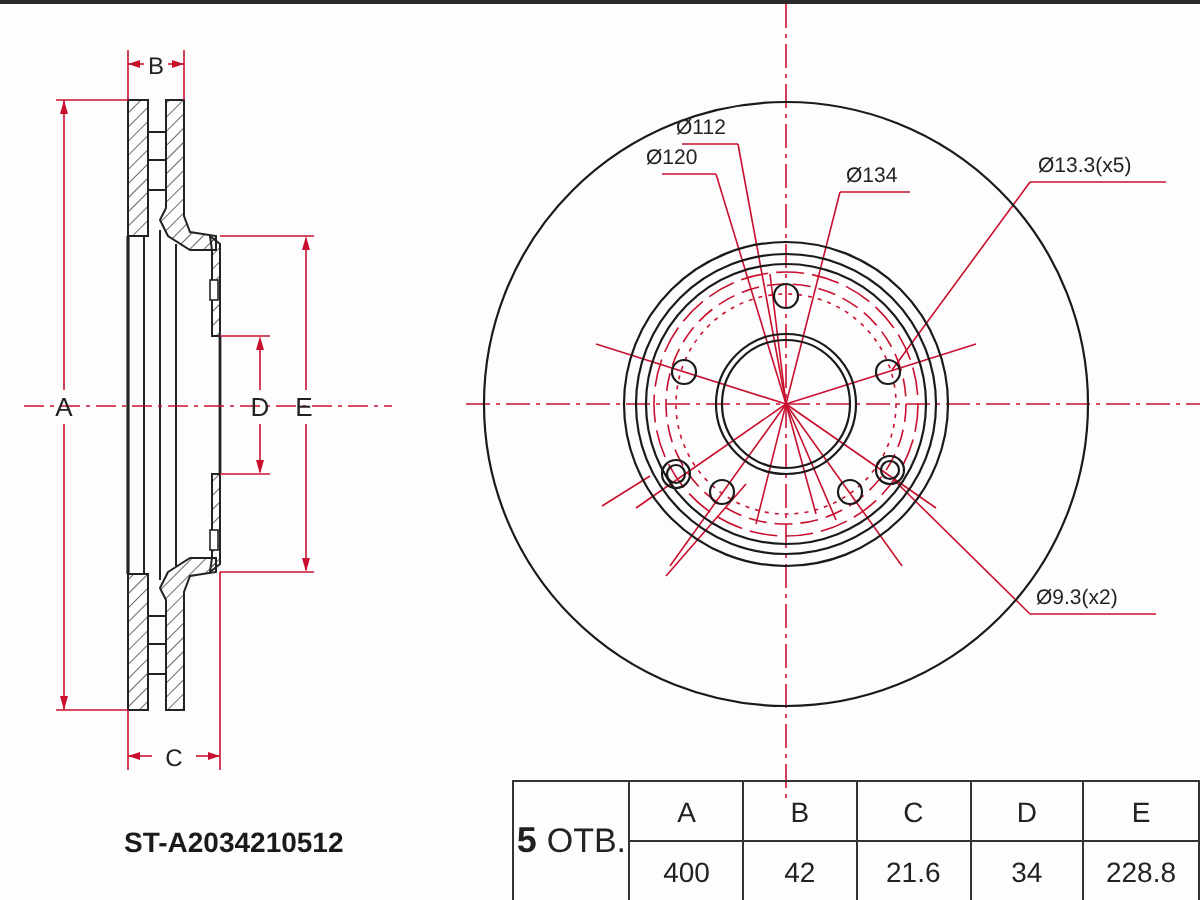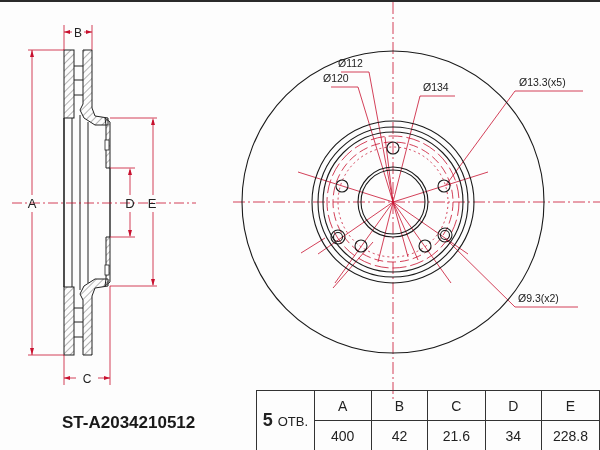--- a/index.html
+++ b/index.html
@@ -1,24 +1,24 @@
 <!DOCTYPE html>
 <html><head>
 <meta charset="utf-8">
 <style>
   html, body { margin:0; padding:0; }
   body { width:600px; height:450px; background:#fdfdfd; position:relative; overflow:hidden; font-family:"Liberation Sans", sans-serif; }
   .topbar { position:absolute; left:0; top:0; width:600px; height:2px; background:#2b2b2b; }
   svg.drawing { position:absolute; left:0; top:0; }
   .lbl { font-family:"Liberation Sans", sans-serif; fill:#222; }
-  .part-no { position:absolute; left:62px; top:413px; font-size:17px; font-weight:bold; color:#1a1a1a; }
+  .part-no { position:absolute; left:62px; top:413px; font-size:14px; font-weight:bold; color:#1a1a1a; }
   table.spec { position:absolute; left:256px; top:390px; border-collapse:collapse; }
   table.spec td { border:1px solid #333; text-align:center; font-size:14px; color:#222; height:29px; padding:0; }
   table.spec td.holes { width:59px; font-weight:bold; font-size:18px; }
-  table.spec td.holes small { font-size:13px; font-weight:normal; }
+  table.spec td.holes small { font-size:17px; font-weight:normal; }
   table.spec td.c { width:59px; }
 </style>
 </head>
 <body>
 
 <div class="topbar"></div>
 
 <svg class="drawing" width="600" height="450" viewBox="0 0 600 450">
   <defs>
     <pattern id="hatch" patternUnits="userSpaceOnUse" width="5" height="5" patternTransform="rotate(45)">

